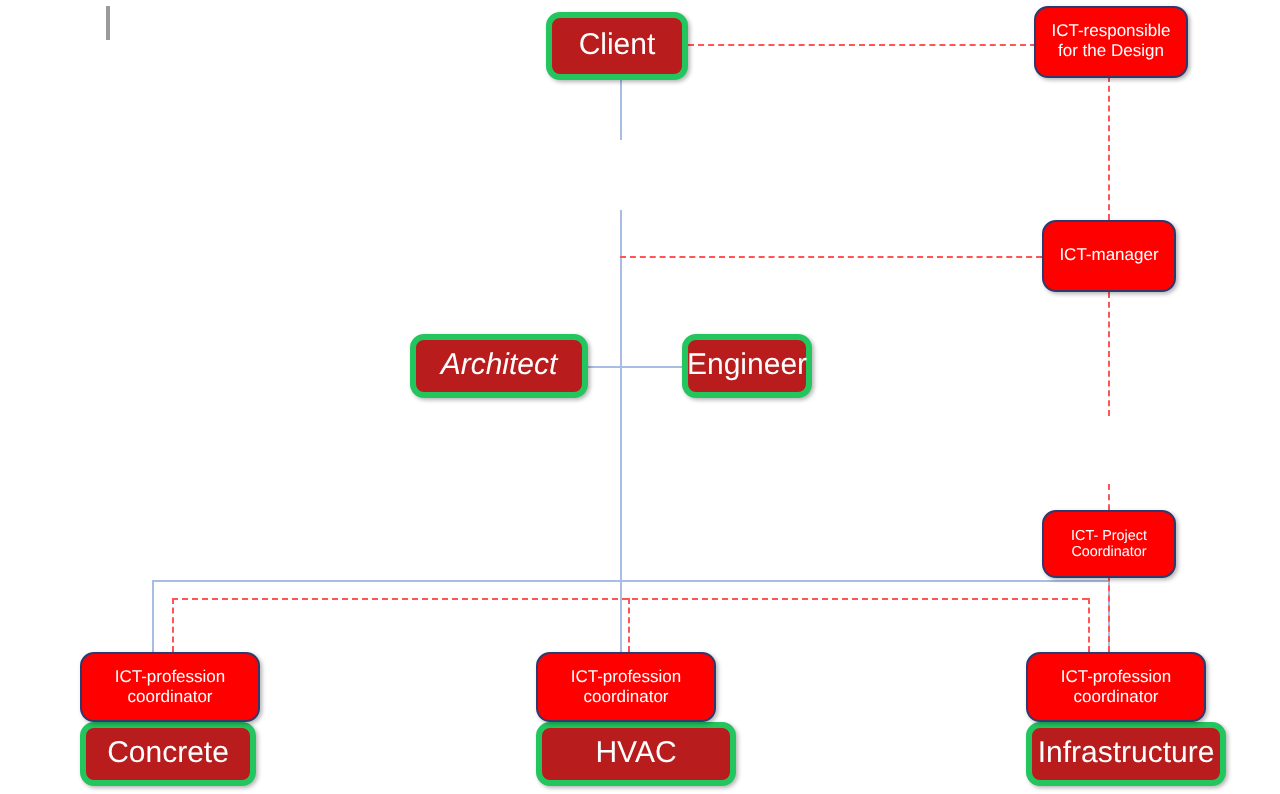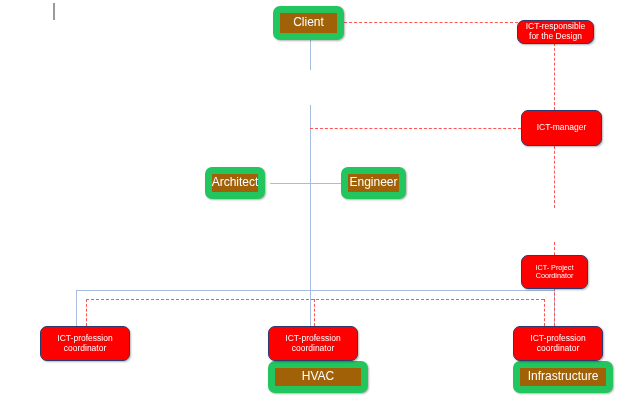--- a/index.html
+++ b/index.html
@@ -24,23 +24,23 @@
     display: flex;
     align-items: center;
     justify-content: center;
     text-align: center;
     color: #ffffff;
     line-height: 1.15;
     z-index: 5;
     box-shadow: 1px 1px 2px rgba(0,0,0,0.30);
   }
   .node.blue {
-    background: #a16207;
-    border: 7px solid #22c55e;
-    font-size: 12px;
+    background: #b91c1c;
+    border: 3px solid #22c55e;
+    font-size: 15px;
   }
   .node.red {
     background: #FF0000;
     border: 1px solid #2E3A6E;
     font-size: 8.5px;
   }
   .node.red.small {
     font-size: 7.2px;
   }
   .node span { display: block; pointer-events: none; }
@@ -112,46 +112,49 @@
   <div class="conn dash-v" style="left:86px; top:299px; height:27px;"></div>
 
   <div class="conn dash-v" style="left:314px; top:299px; height:27px;"></div>
 
   <div class="conn dash-v" style="left:544px; top:299px; height:27px;"></div>
 
   <div class="node blue" style="left:273px; top:6px; width:71px; height:34px;">
     <span>Client</span>
   </div>
 
-  <div class="node red" style="left:517px; top:20px; width:77px; height:24px; flex-direction:column;">
+  <div class="node red" style="left:517px; top:3px; width:77px; height:36px; flex-direction:column;">
     <span>ICT-responsible</span>
     <span>for the Design</span>
   </div>
 
 
-  <div class="node red" style="left:521px; top:110px; width:81px; height:36px;">
+  <div class="node red" style="left:521px; top:110px; width:67px; height:36px;">
     <span>ICT-manager</span>
   </div>
 
-  <div class="node blue" style="left:205px; top:167px; width:60px; height:32px;">
+  <div class="node blue" style="left:205px; top:167px; width:89px; height:32px;font-style:italic;">
     <span>Architect</span>
   </div>
 
   <div class="node blue" style="left:341px; top:167px; width:65px; height:32px;text-align:right;">
     <span>Engineer</span>
   </div>
 
   <div class="node red small" style="left:521px; top:208px; width:67px; height:34px; flex-direction:column;margin-top:47px;">
     <span>ICT- Project</span>
     <span>Coordinator</span>
   </div>
 
   <div class="node red" style="left:40px; top:326px; width:90px; height:35px; flex-direction:column; z-index:7;">
     <span>ICT-profession</span>
     <span>coordinator</span>
+  </div>
+  <div class="node blue" style="left:40px; top:361px; width:88px; height:32px; z-index:6;">
+    <span>Concrete</span>
   </div>
 
   <div class="node red" style="left:268px; top:326px; width:90px; height:35px; flex-direction:column; z-index:7;">
     <span>ICT-profession</span>
     <span>coordinator</span>
   </div>
   <div class="node blue" style="left:268px; top:361px; width:100px; height:32px; z-index:6;">
     <span>HVAC</span>
   </div>
 

